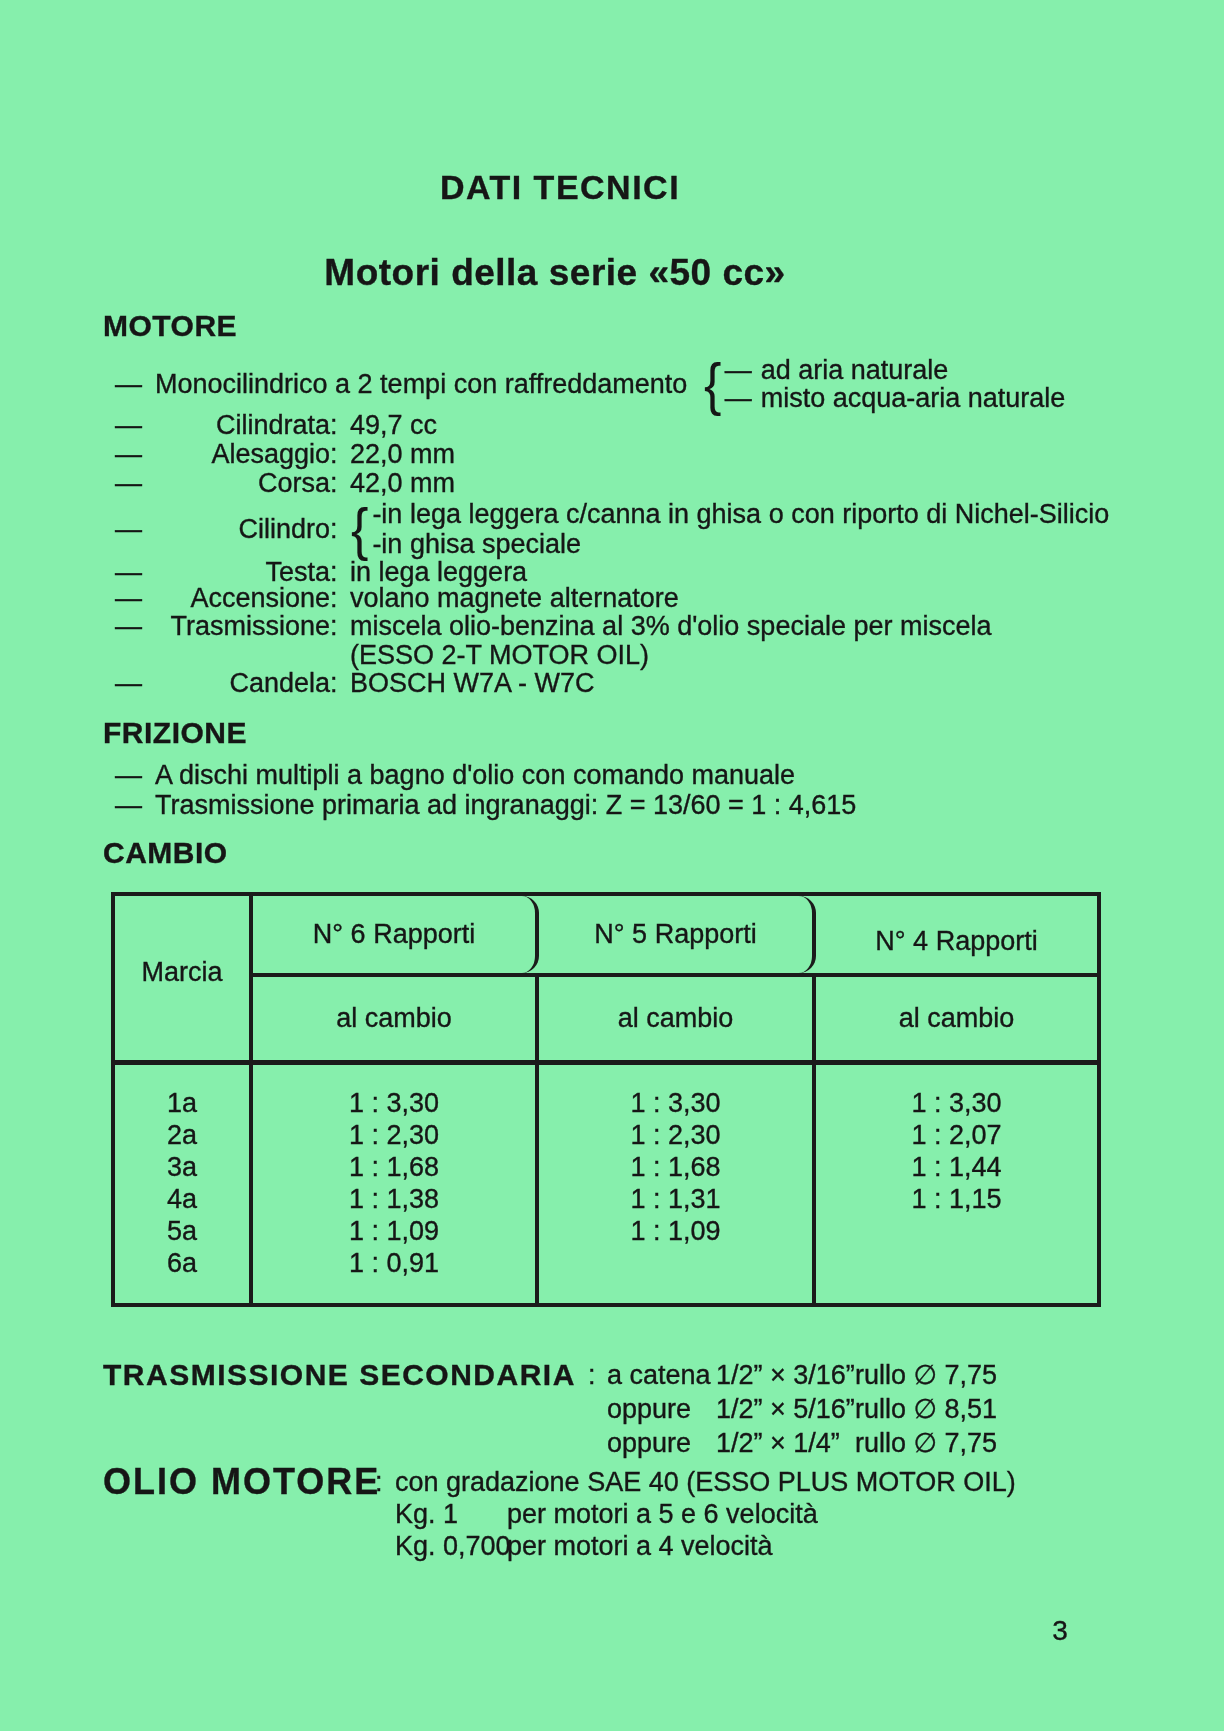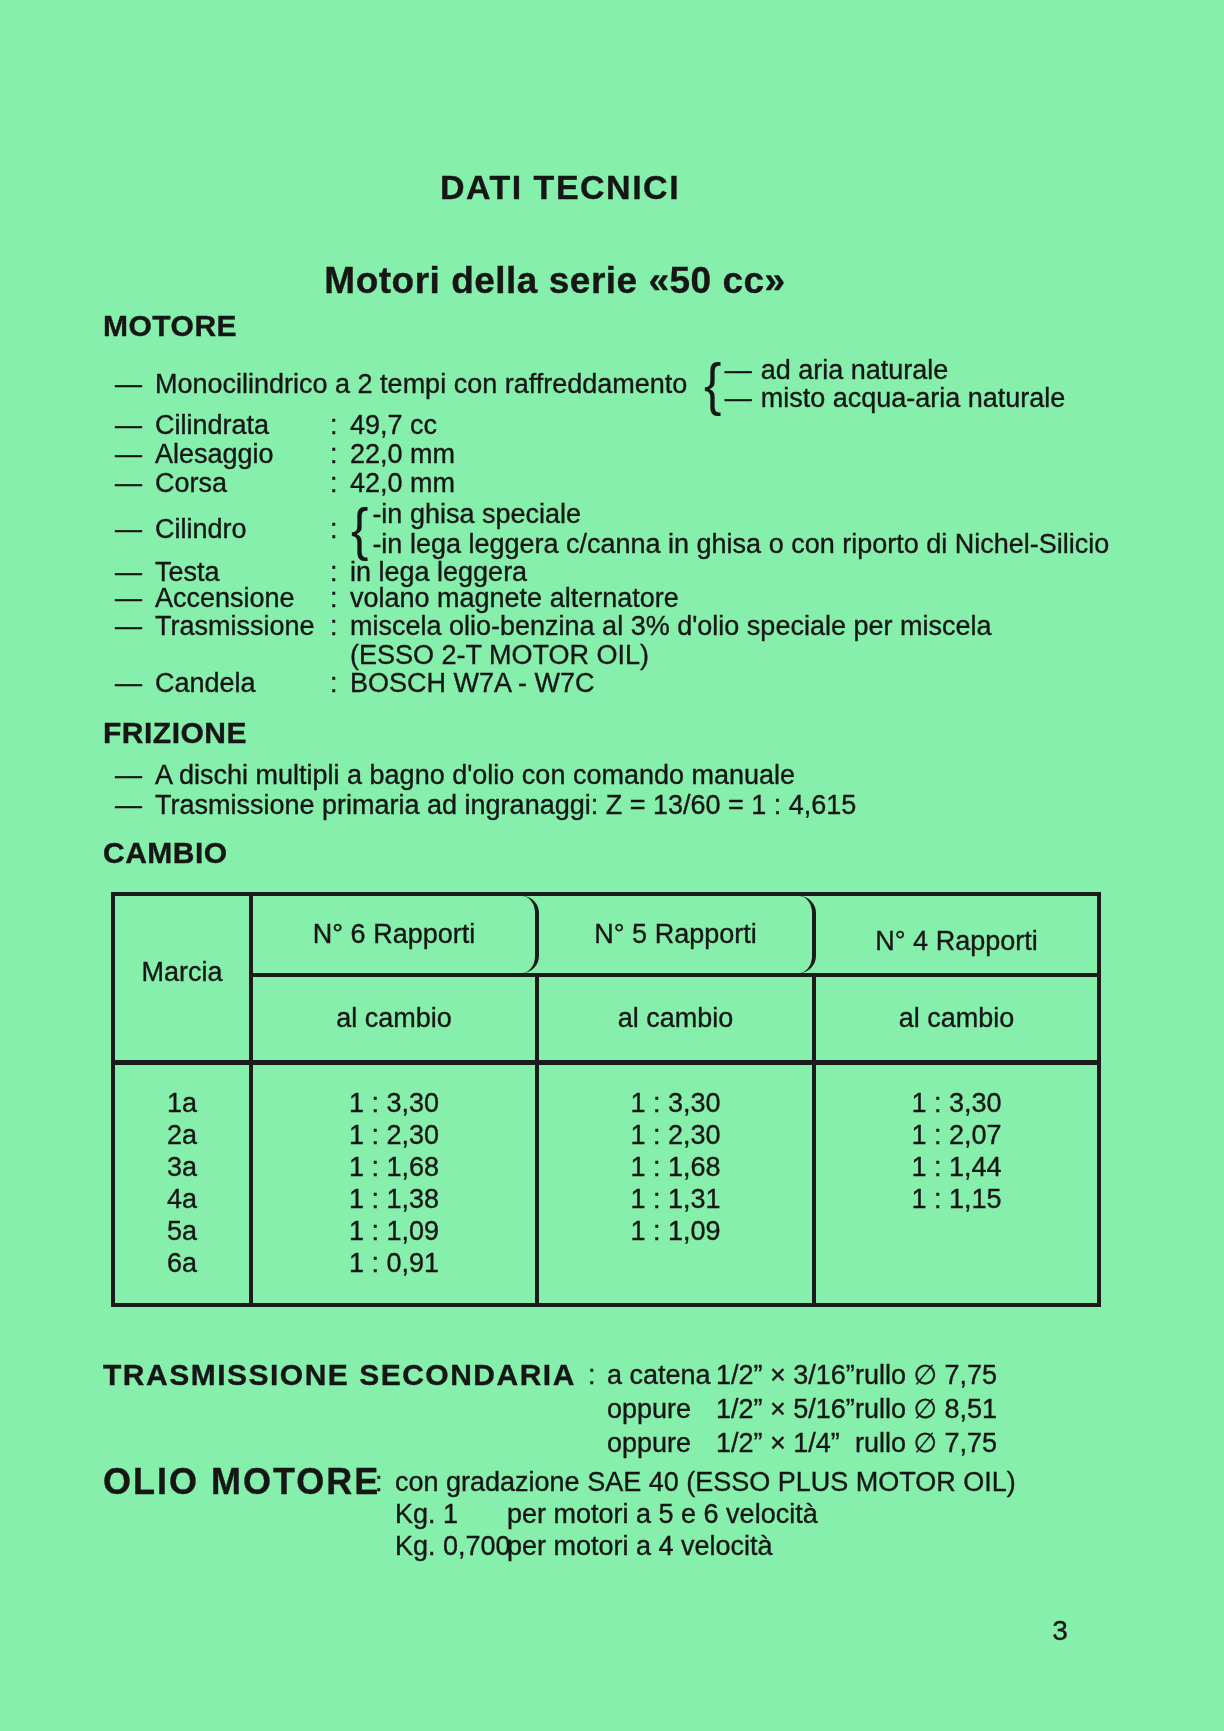--- a/index.html
+++ b/index.html
@@ -3,31 +3,31 @@
 <meta charset="utf-8">
 <style>
   html,body{margin:0;padding:0;background:#e8e8e8;}
   .page{
     position:relative;width:1224px;height:1731px;background:#86efac;color:#161616;
     font-family:"Liberation Sans", sans-serif;overflow:hidden;
     -webkit-text-stroke:0.35px currentColor;
   }
   .doc-title{position:absolute;top:168px;left:0;width:1120px;text-align:center;
     font-size:34px;font-weight:700;letter-spacing:1.5px;}
-  .doc-subtitle{position:absolute;top:260px;left:0;width:1110px;text-align:center;
+  .doc-subtitle{position:absolute;top:252px;left:0;width:1110px;text-align:center;
     font-size:37px;font-weight:700;letter-spacing:0.5px;}
   .sec-h{position:absolute;left:103px;font-size:30px;font-weight:700;letter-spacing:0.5px;white-space:nowrap;}
   .h-motore{top:309px;}
   .h-frizione{top:716px;}
   .h-cambio{top:836px;}
 
   .spec-row{position:absolute;left:103px;display:flex;font-size:27px;line-height:29px;
     white-space:nowrap;align-items:flex-start;}
   .d{margin-left:12px;width:40px;flex:none;}
-  .lbl{width:175px;flex:none;}
+  .lbl{width:175px;flex:none;text-align:right;}
   .cl{width:20px;flex:none;}
 
   .r-mono{top:352px;height:64px;align-items:center;}
   .r-cilindrata{top:411px;}
   .r-alesaggio{top:440px;}
   .r-corsa{top:469px;}
   .r-cilindro{top:498px;height:62px;align-items:center;}
   .r-testa{top:558px;}
   .r-accensione{top:584px;}
   .r-alimentazione{top:612px;}
@@ -121,22 +121,22 @@
     <span class="cl">:</span>
     <span>42,0 mm</span>
   </div>
 
   <div class="spec-row r-cilindro">
     <span class="d">—</span>
     <span class="lbl">Cilindro</span>
     <span class="cl">:</span>
     <span class="brace">{</span>
     <span class="opt-col">
+      <span class="cil-line">-in lega leggera c/canna in ghisa o con riporto di Nichel-Silicio</span>
       <span class="cil-line">-in ghisa speciale</span>
-      <span class="cil-line">-in lega leggera c/canna in ghisa o con riporto di Nichel-Silicio</span>
     </span>
   </div>
 
   <div class="spec-row r-testa">
     <span class="d">—</span>
     <span class="lbl">Testa</span>
     <span class="cl">:</span>
     <span>in lega leggera</span>
   </div>
 

